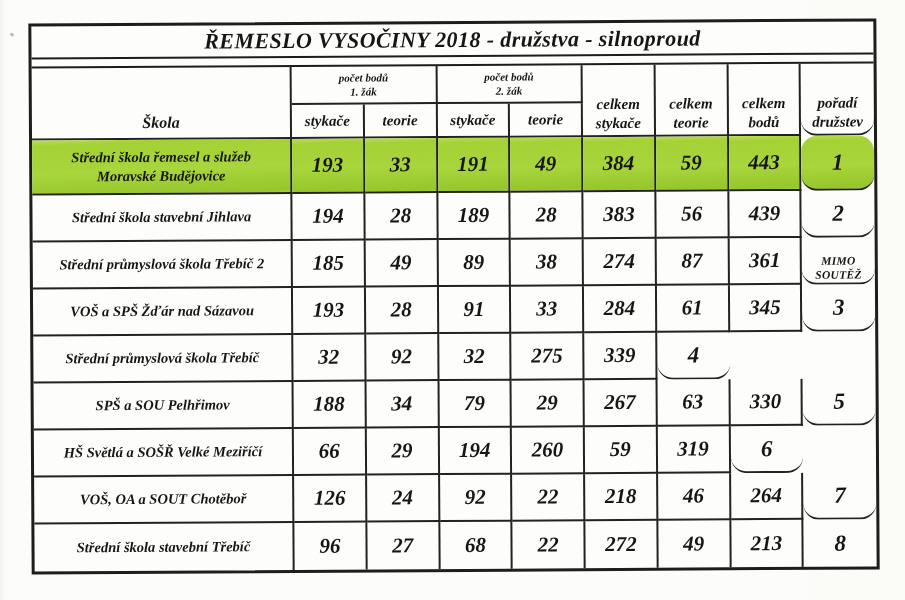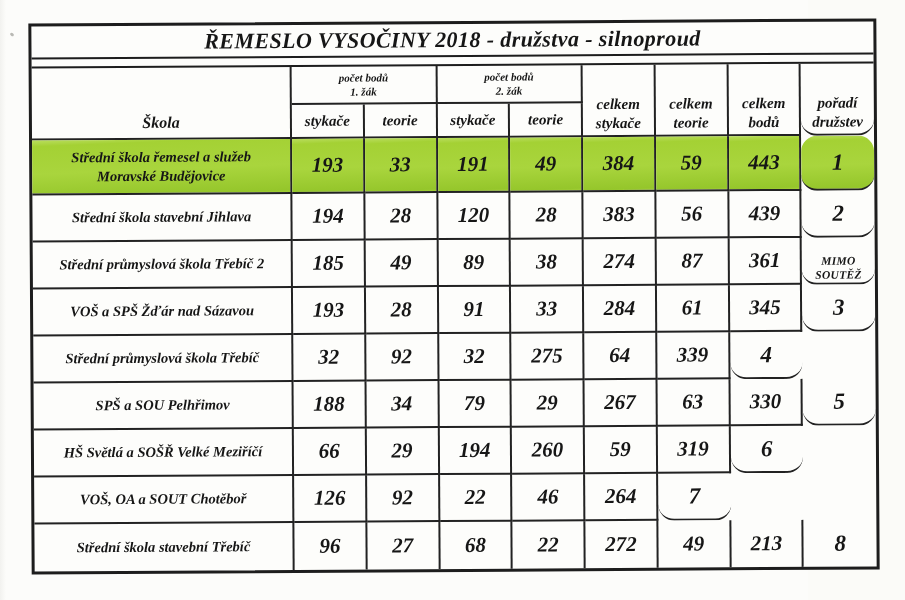--- a/index.html
+++ b/index.html
@@ -116,21 +116,21 @@
       <div class="cell num">384</div>
       <div class="cell num">59</div>
       <div class="cell num">443</div>
       <div class="cell rank no-r">1</div>
     </div>
 
     <div class="row">
       <div class="cell school">Střední škola stavební Jihlava</div>
       <div class="cell num">194</div>
       <div class="cell num">28</div>
-      <div class="cell num">120</div>
+      <div class="cell num">189</div>
       <div class="cell num">28</div>
       <div class="cell num">383</div>
       <div class="cell num">56</div>
       <div class="cell num">439</div>
       <div class="cell rank no-r">2</div>
     </div>
 
     <div class="row">
       <div class="cell school">Střední průmyslová škola Třebíč 2</div>
       <div class="cell num">185</div>
@@ -155,21 +155,20 @@
       <div class="cell num">345</div>
       <div class="cell rank no-r">3</div>
     </div>
 
     <div class="row">
       <div class="cell school">Střední průmyslová škola Třebíč</div>
       <div class="cell num">32</div>
       <div class="cell num">92</div>
       <div class="cell num">32</div>
       <div class="cell num">275</div>
-      <div class="cell num">64</div>
       <div class="cell num">339</div>
       <div class="cell rank no-r">4</div>
     </div>
 
     <div class="row">
       <div class="cell school">SPŠ a SOU Pelhřimov</div>
       <div class="cell num">188</div>
       <div class="cell num">34</div>
       <div class="cell num">79</div>
       <div class="cell num">29</div>
@@ -186,22 +185,24 @@
       <div class="cell num">194</div>
       <div class="cell num">260</div>
       <div class="cell num">59</div>
       <div class="cell num">319</div>
       <div class="cell rank no-r">6</div>
     </div>
 
     <div class="row">
       <div class="cell school">VOŠ, OA a SOUT Chotěboř</div>
       <div class="cell num">126</div>
+      <div class="cell num">24</div>
       <div class="cell num">92</div>
       <div class="cell num">22</div>
+      <div class="cell num">218</div>
       <div class="cell num">46</div>
       <div class="cell num">264</div>
       <div class="cell rank no-r">7</div>
     </div>
 
     <div class="row last">
       <div class="cell school">Střední škola stavební Třebíč</div>
       <div class="cell num">96</div>
       <div class="cell num">27</div>
       <div class="cell num">68</div>

